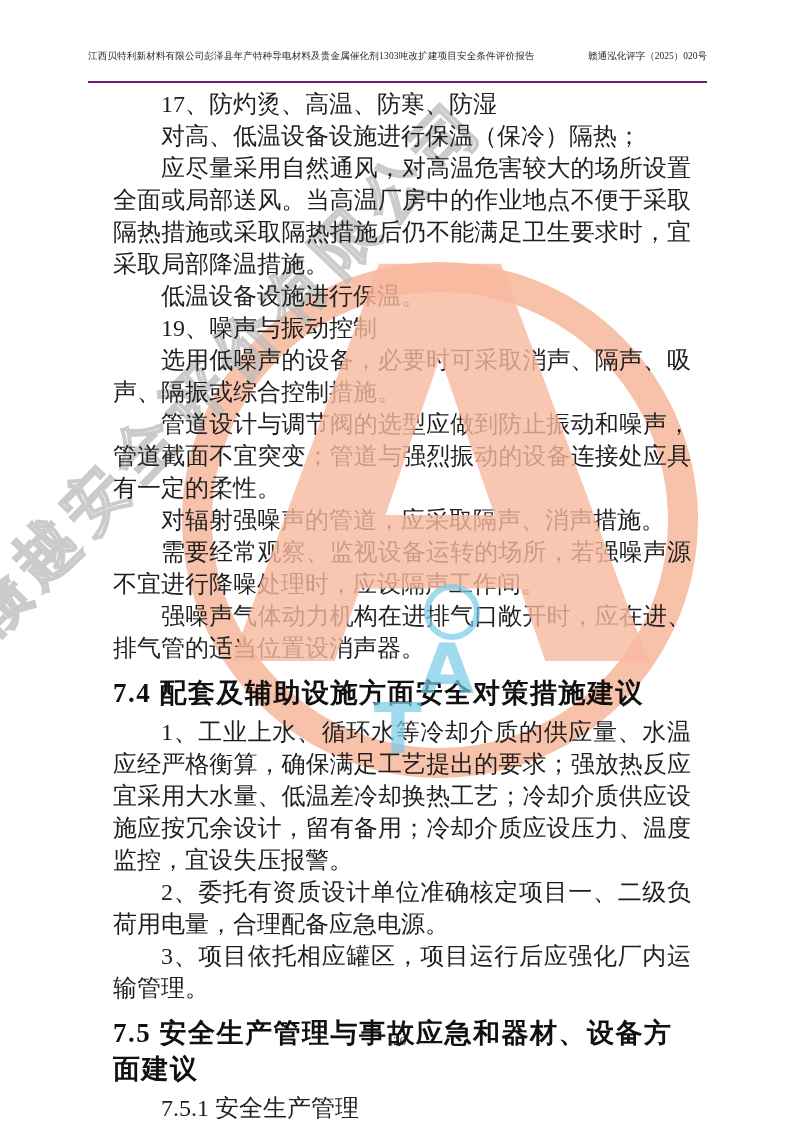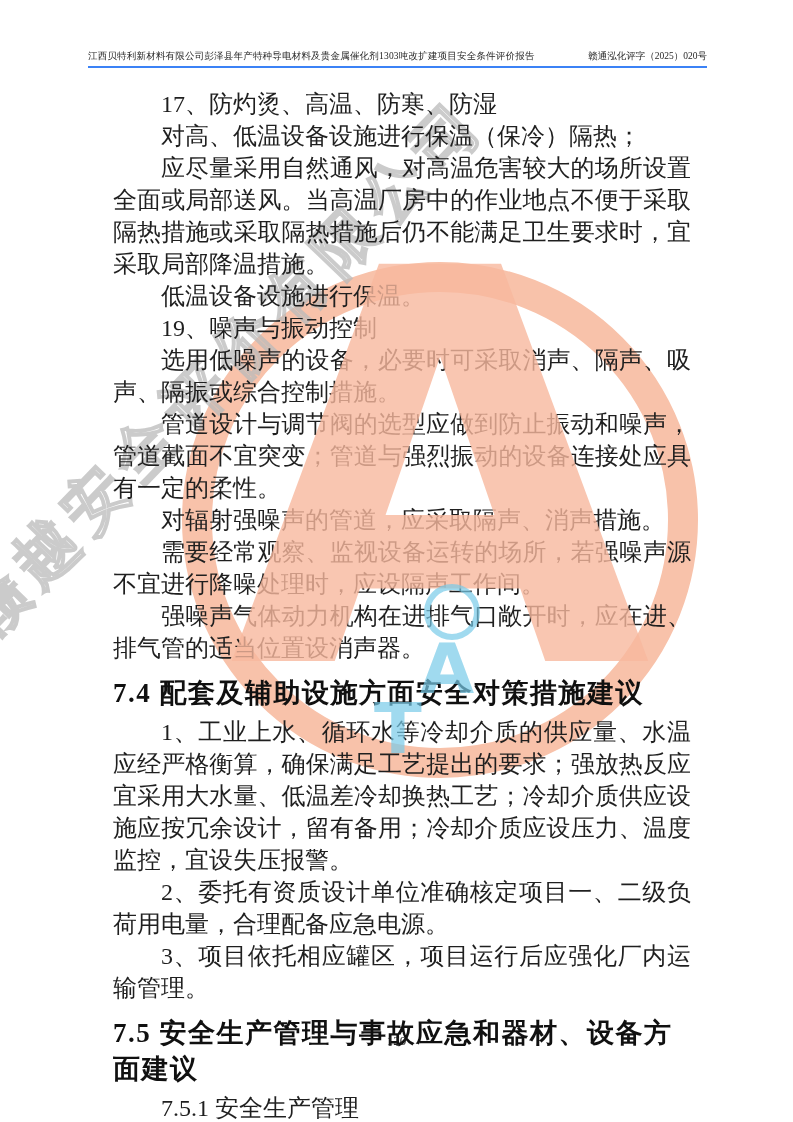--- a/index.html
+++ b/index.html
@@ -8,22 +8,22 @@
     background:#ffffff;
     position:relative;
     overflow:hidden;
     font-family:"Liberation Serif", serif;
   }
 
   
   .header {
     position:absolute; left:88px; right:86px; top:50px;
     display:flex; justify-content:space-between; align-items:flex-end;
-    border-bottom:2px solid #3b82f6;
-    padding-bottom:3px;
+    border-bottom:2px solid #701a75;
+    padding-bottom:18px;
     font-size:9.5px; color:#262626;
     z-index:4;
   }
   .header .h-left  { letter-spacing:0.2px; }
   .header .h-right { white-space:nowrap; margin-left:14px; }
 
   
   .wm-under {
     position:absolute; inset:0; z-index:1; pointer-events:none;
   }

